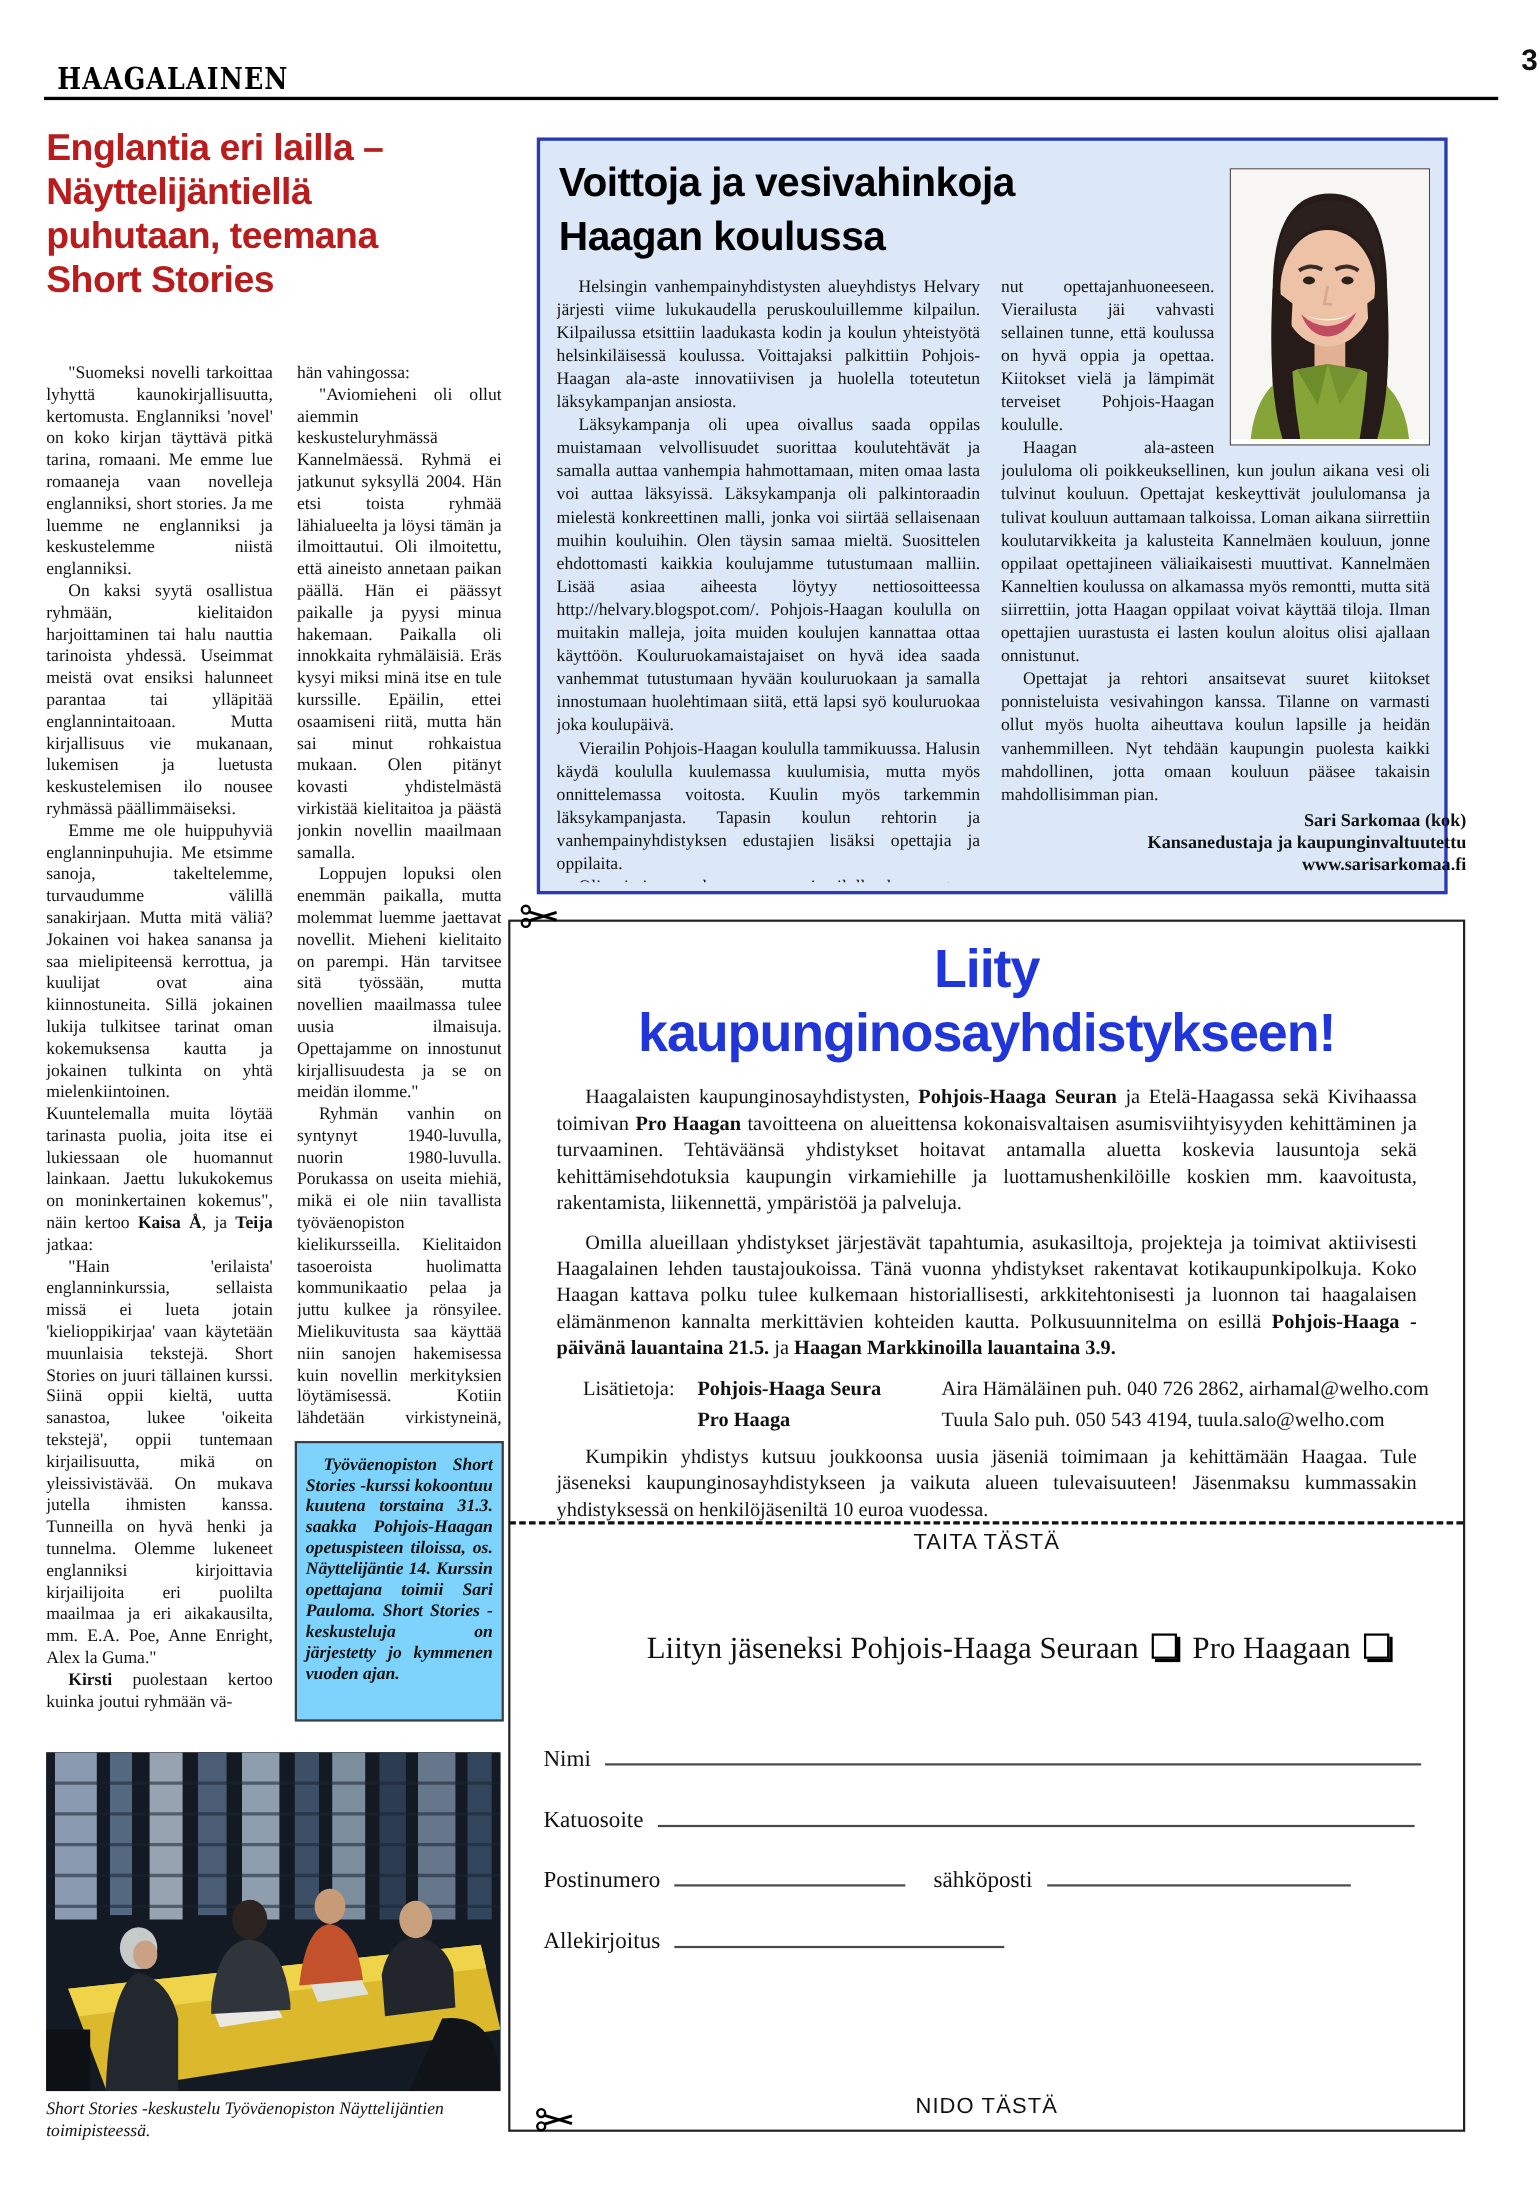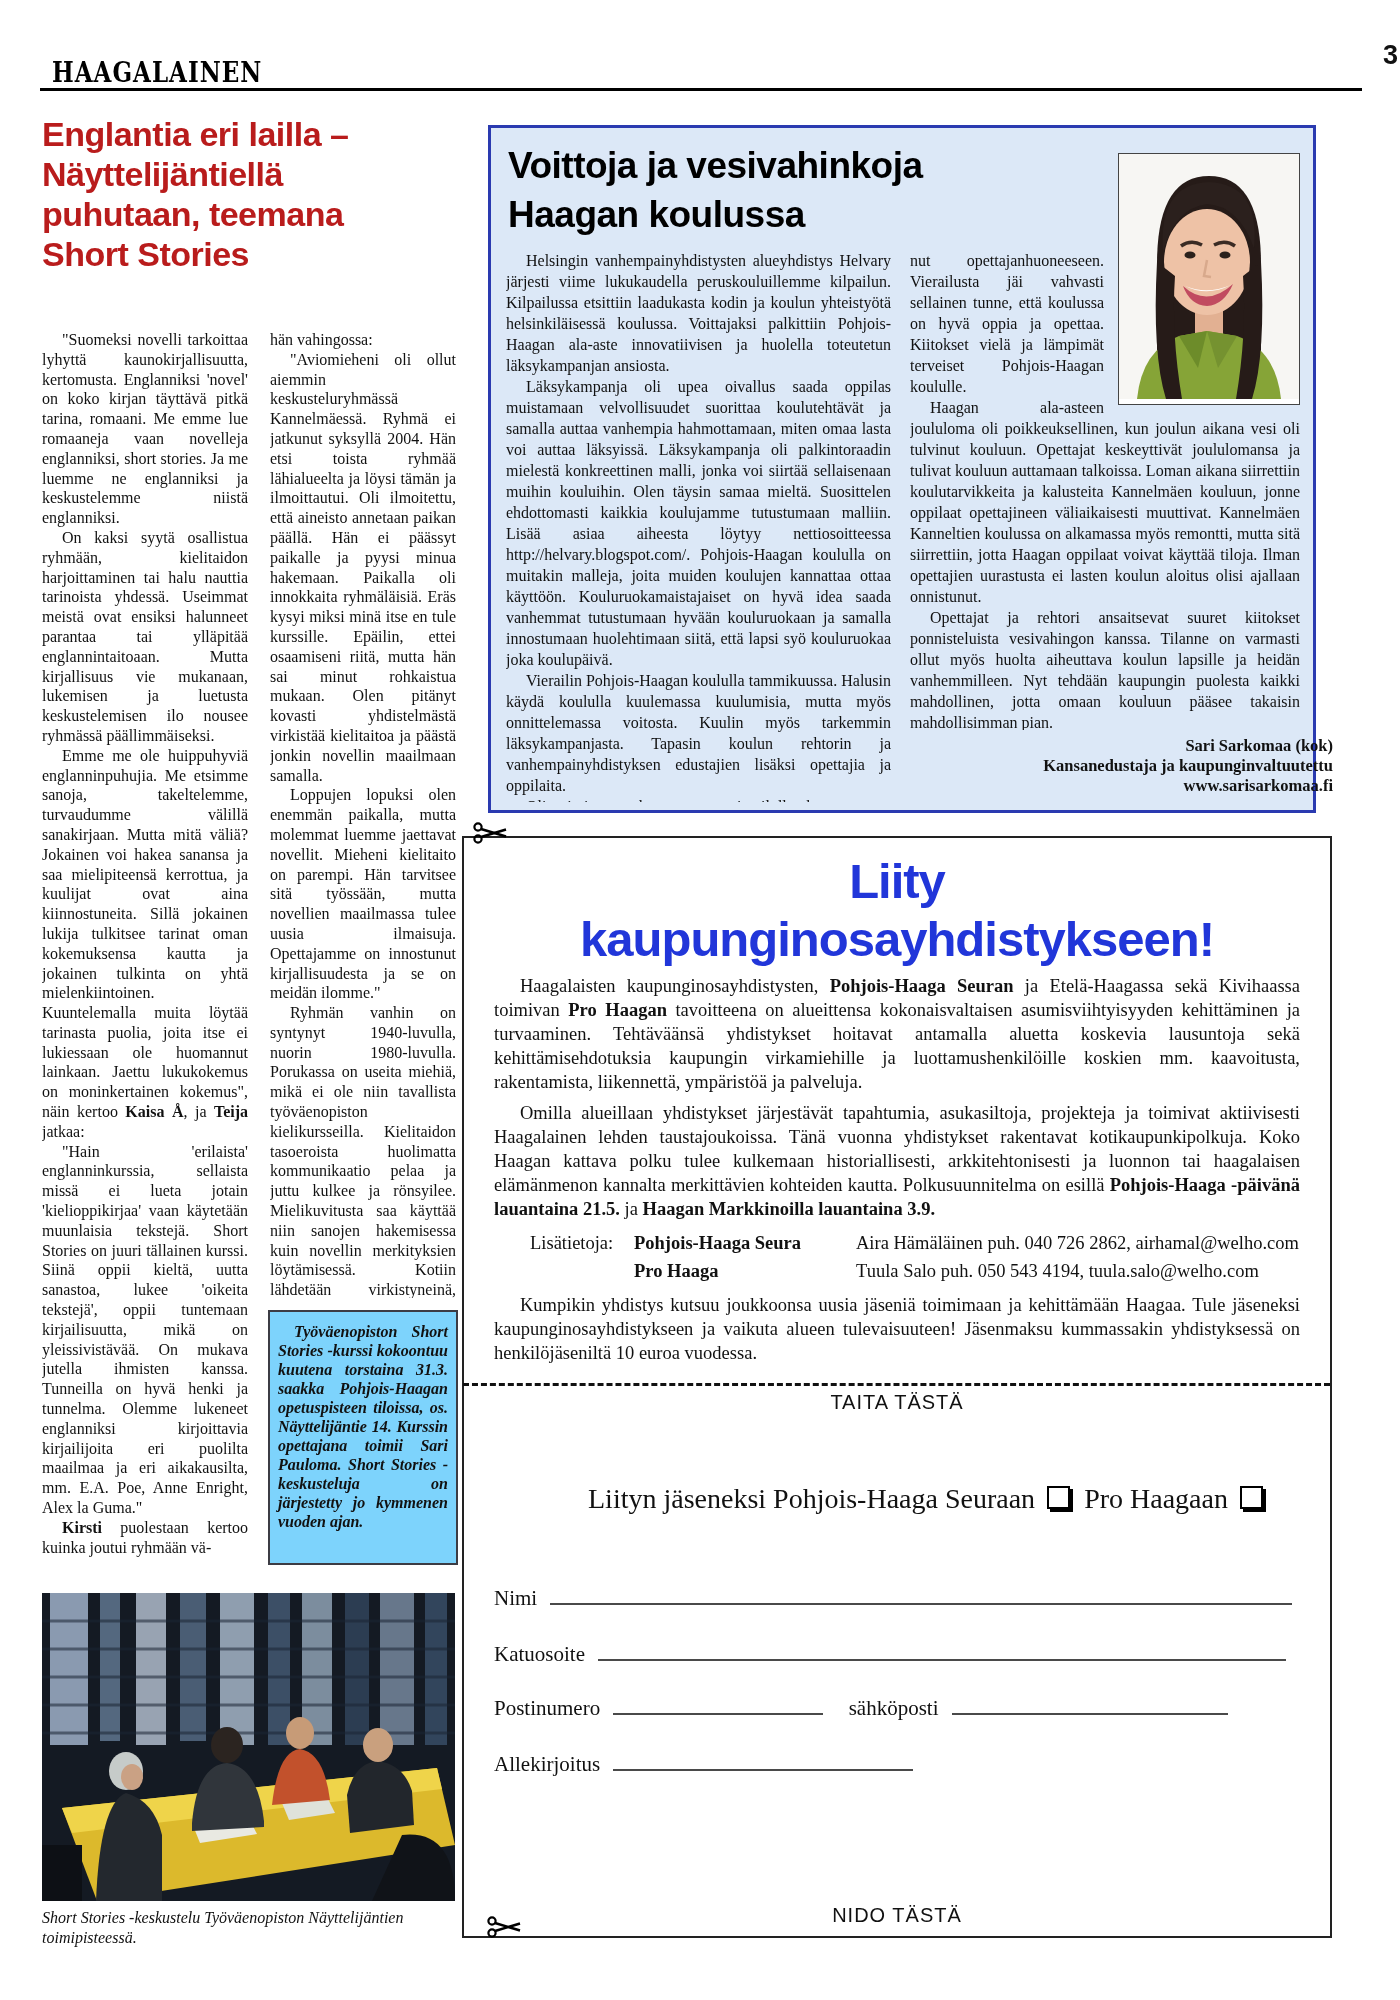--- a/index.html
+++ b/index.html
@@ -43,21 +43,21 @@
   .bb-col2{left:910px;top:250px;width:390px;height:480px;}
   .bb-spacer{float:right;width:196px;height:157px;}
   .bb-photo{left:1118px;top:153px;width:180px;height:250px;border:1px solid #444;background:#fff;overflow:hidden;}
   .bb-sig{right:103px;top:736px;text-align:right;font-weight:bold;font-size:16.5px;line-height:20px;}
 
   
   .member-box{left:462px;top:836px;width:870px;height:1102px;border:2px solid #222;box-sizing:border-box;background:#fff;}
   .m-title{left:492px;top:852px;width:810px;text-align:center;font-family:"Liberation Sans",sans-serif;
            font-weight:bold;font-size:49px;line-height:58px;color:#2136d9;white-space:pre-line;letter-spacing:-1px;}
   .m-body{left:494px;top:974px;width:806px;font-size:18.5px;line-height:24px;text-align:justify;}
-  .m-body p{margin:0;text-indent:26px;}
+  .m-body p{margin:12px;text-indent:26px;}
   .m-p2{margin-top:7px !important;}
   .m-contacts{margin:9px 0 0 36px;display:grid;grid-template-columns:104px 222px auto;row-gap:2px;
               font-size:18.5px;line-height:26px;text-align:left;}
   .m-contacts .org{font-weight:bold;}
   .m-p3{margin-top:9px !important;}
   .fold-line{left:463px;top:1383px;width:867px;border-top:3px dashed #111;}
   .fold-label{left:492px;top:1391px;width:810px;text-align:center;font-family:"Liberation Sans",sans-serif;
               font-size:20px;letter-spacing:1px;}
   .staple-label{left:492px;top:1904px;width:810px;text-align:center;font-family:"Liberation Sans",sans-serif;
                 font-size:20px;letter-spacing:1px;}

